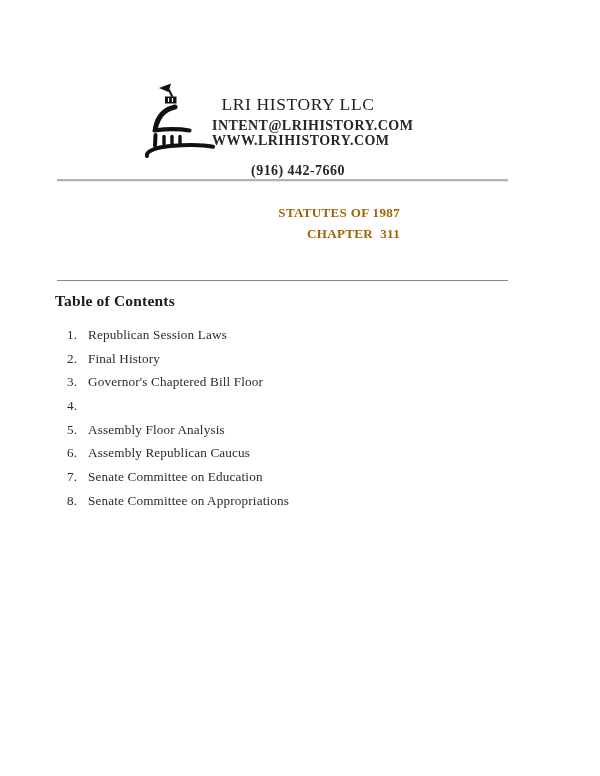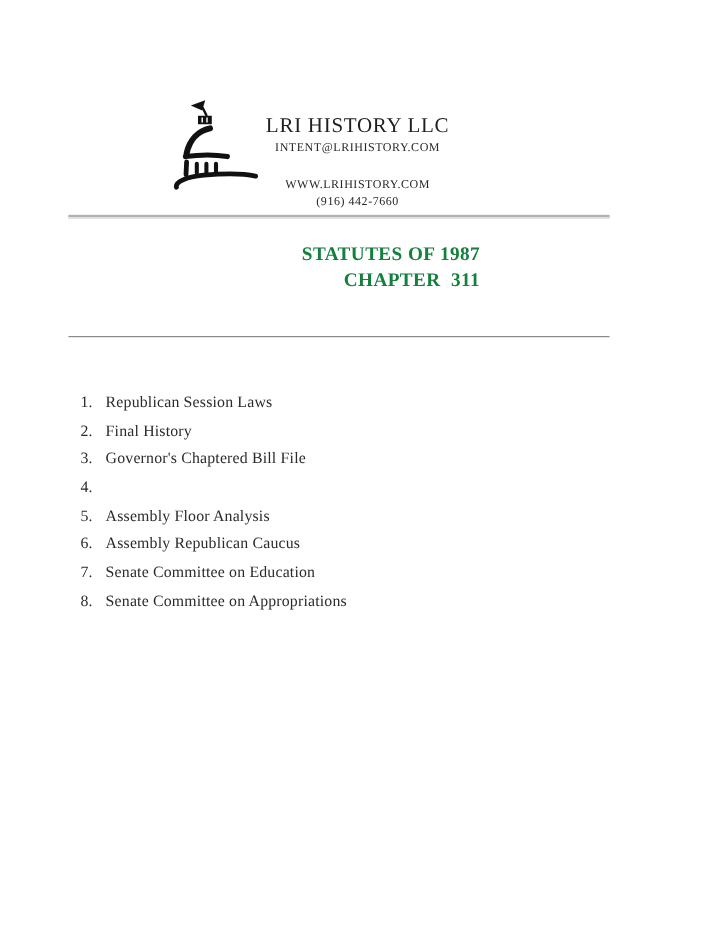--- a/index.html
+++ b/index.html
@@ -39,27 +39,28 @@
     width: 100%;
     font-size: 17.5px;
     letter-spacing: 0.6px;
     color: #1f1f1f;
     white-space: nowrap;
   }
   .contact {
     position: absolute;
     left: 0;
     width: 100%;
-    font-size: 10px;
+    font-size: 14px;
     letter-spacing: 0.45px;
     color: #262626;
     white-space: nowrap;
+    font-weight: bold;
   }
   .contact.email   { top: 97px; }
-  .contact.website { top: 128px; }
+  .contact.website { top: 112px; }
   .contact.phone   { top: 142px; }
   
   .rule-top {
     position: absolute;
     left: 57px;
     top: 158px;
     width: 463px;
     height: 2px;
     background: #b2b2b2;
     border-bottom: 1px solid #e9e9e9;
@@ -72,24 +73,24 @@
     height: 1px;
     background: #8a8a8a;
   }
   
   .citation {
     position: absolute;
     top: 181px;
     right: 108px;
     text-align: right;
     font-weight: bold;
-    font-size: 16px;
+    font-size: 13px;
     line-height: 21.3px;
     letter-spacing: 0.35px;
-    color: #15803d;
+    color: #a16207;
   }
   .citation-line {
     white-space: pre; 
   }
   
   .toc-title {
     position: absolute;
     left: 55px;
     top: 271px;
     font-size: 15.5px;
@@ -156,33 +157,34 @@
   </div>
 
   <div class="rule-top"></div>
   <div class="rule-bottom"></div>
 
   <div class="citation">
     <div class="citation-line">STATUTES OF 1987</div>
     <div class="citation-line">CHAPTER  311</div>
   </div>
 
+  <div class="toc-title">Table of Contents</div>
 
   <div class="toc-list">
     <div class="toc-item">
       <span class="toc-num">1.</span>
       <span class="toc-label">Republican Session Laws</span>
     </div>
     <div class="toc-item">
       <span class="toc-num">2.</span>
       <span class="toc-label">Final History</span>
     </div>
     <div class="toc-item">
       <span class="toc-num">3.</span>
-      <span class="toc-label">Governor's Chaptered Bill File</span>
+      <span class="toc-label">Governor's Chaptered Bill Floor</span>
     </div>
     <div class="toc-item">
       <span class="toc-num">4.</span>
     </div>
     <div class="toc-item">
       <span class="toc-num">5.</span>
       <span class="toc-label">Assembly Floor Analysis</span>
     </div>
     <div class="toc-item">
       <span class="toc-num">6.</span>

